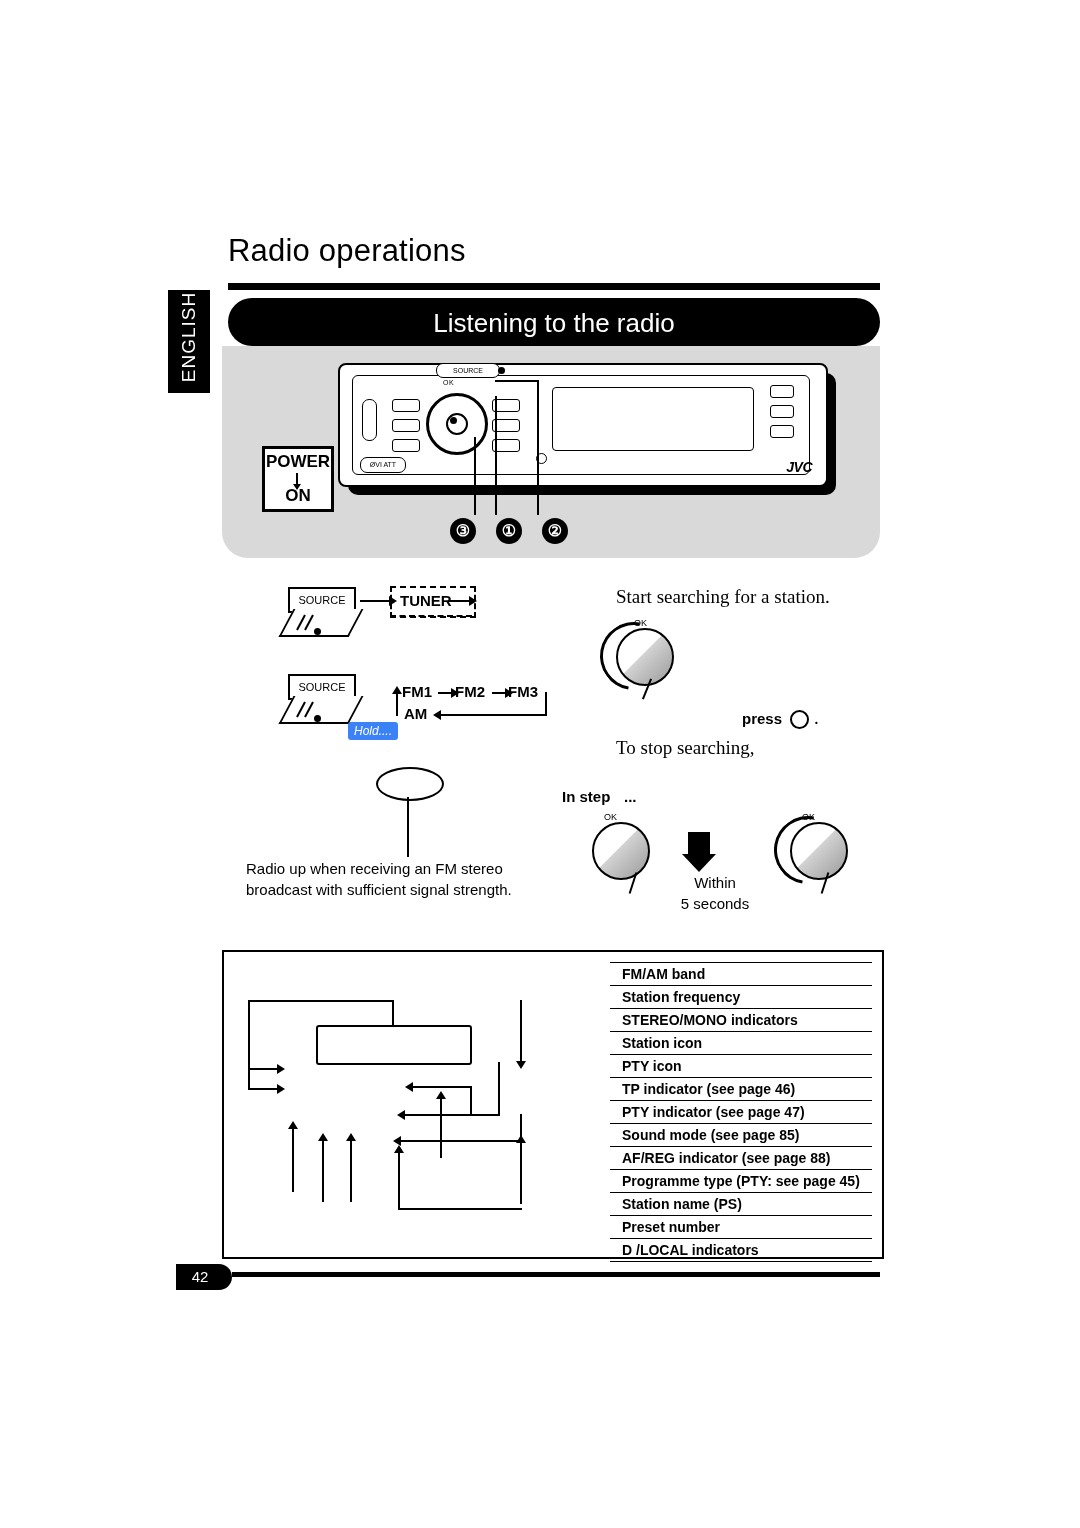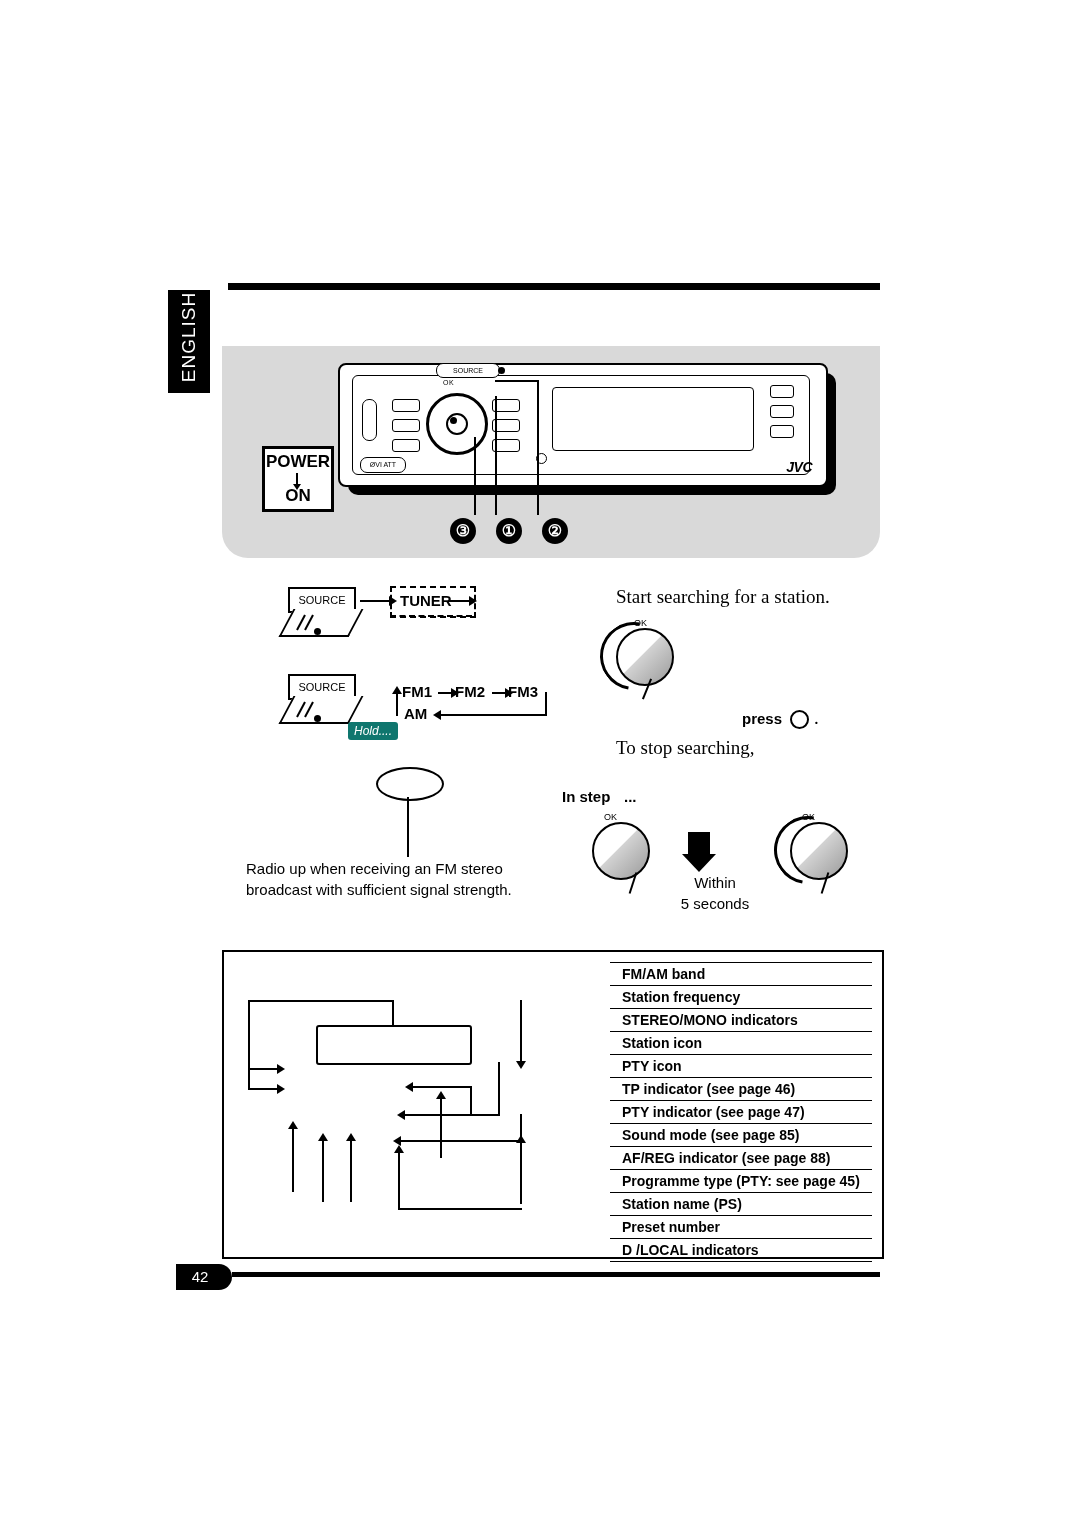--- a/index.html
+++ b/index.html
@@ -246,21 +246,21 @@
     border: 2px dashed #000;
   }
   .label-bold {
     position: absolute;
     font-size: 15px;
     font-weight: bold;
     font-family: "Liberation Sans", sans-serif;
   }
   .hold-badge {
     position: absolute;
-    background: #0f766e; color: #fff;
+    background: #3b82f6; color: #fff;
     font-size: 12px; font-style: italic;
     padding: 2px 6px;
     border-radius: 3px;
   }
 
   
   .serif-text {
     position: absolute;
     font-family: "Liberation Serif", serif;
     font-size: 19px;
@@ -410,27 +410,31 @@
     width: 64px; height: 30px;
     border: 2px solid #000;
     border-radius: 50%;
   }
 </style>
 </head>
 <body>
 
 <div class="page">
 
+  <div class="page-title">Radio operations</div>
   <div class="title-rule"></div>
 
   <div class="side-tab">
     <span>ENGLISH</span>
   </div>
 
   <div class="grey-panel"></div>
+  <div class="banner">
+    <span>Listening to the radio</span>
+  </div>
 
   <div class="power-box">
     <div class="pw">POWER</div>
     <div class="arrow"></div>
     <div class="on">ON</div>
   </div>
 
   <div class="faceplate">
     <div class="fp-shadow"></div>
     <div class="fp-body">

